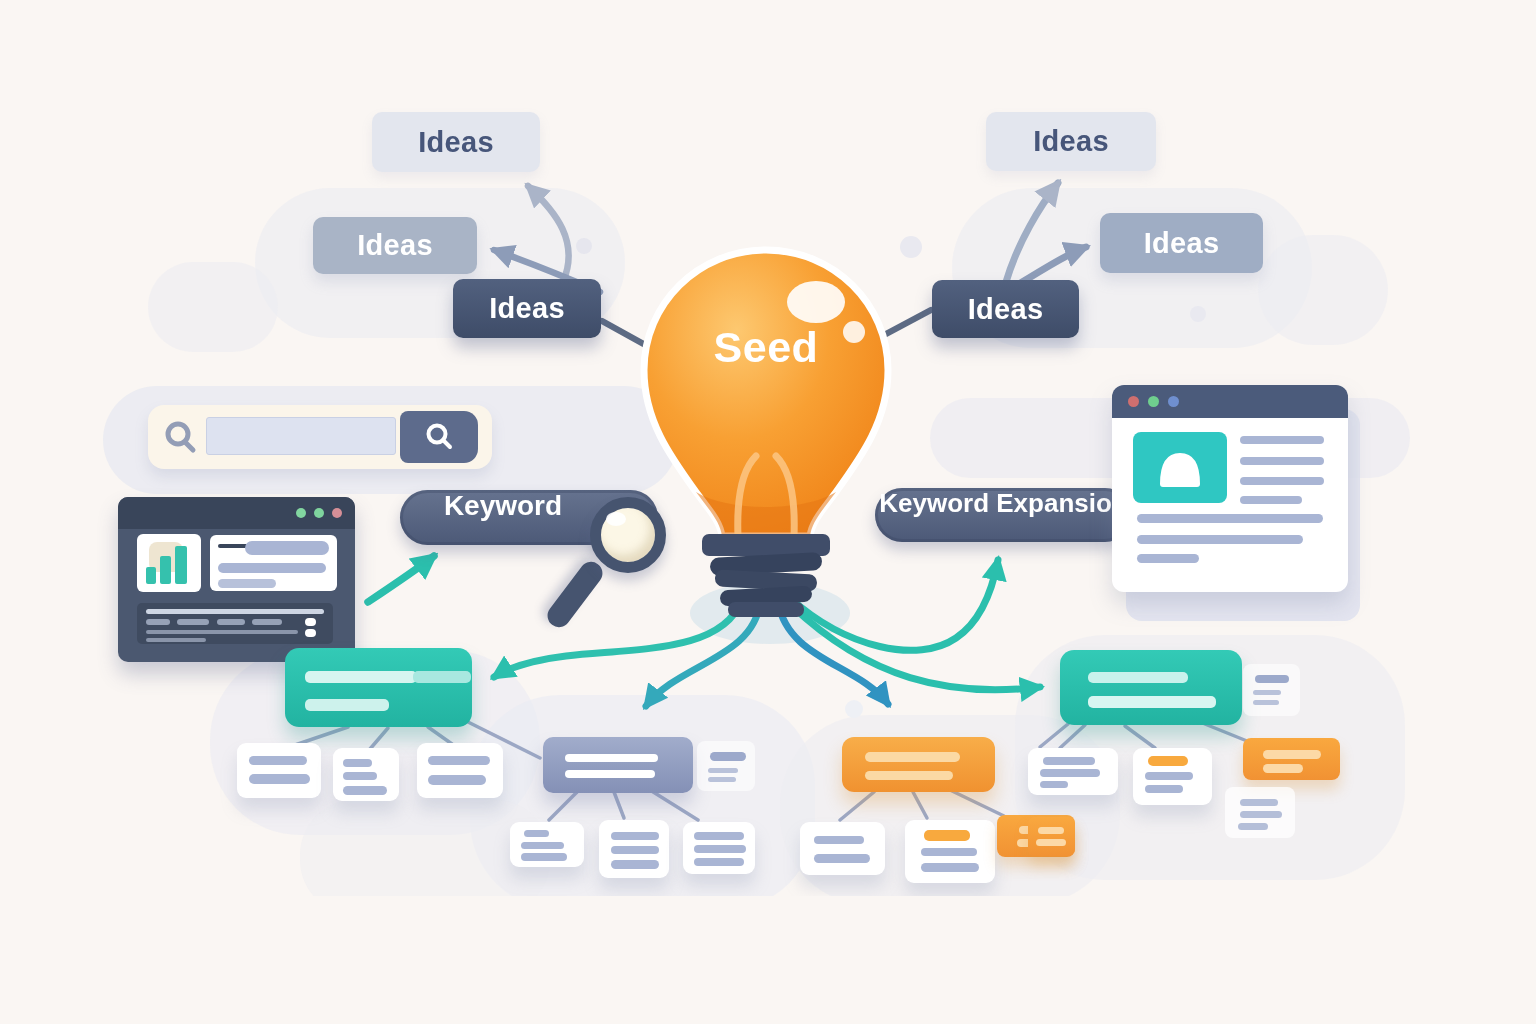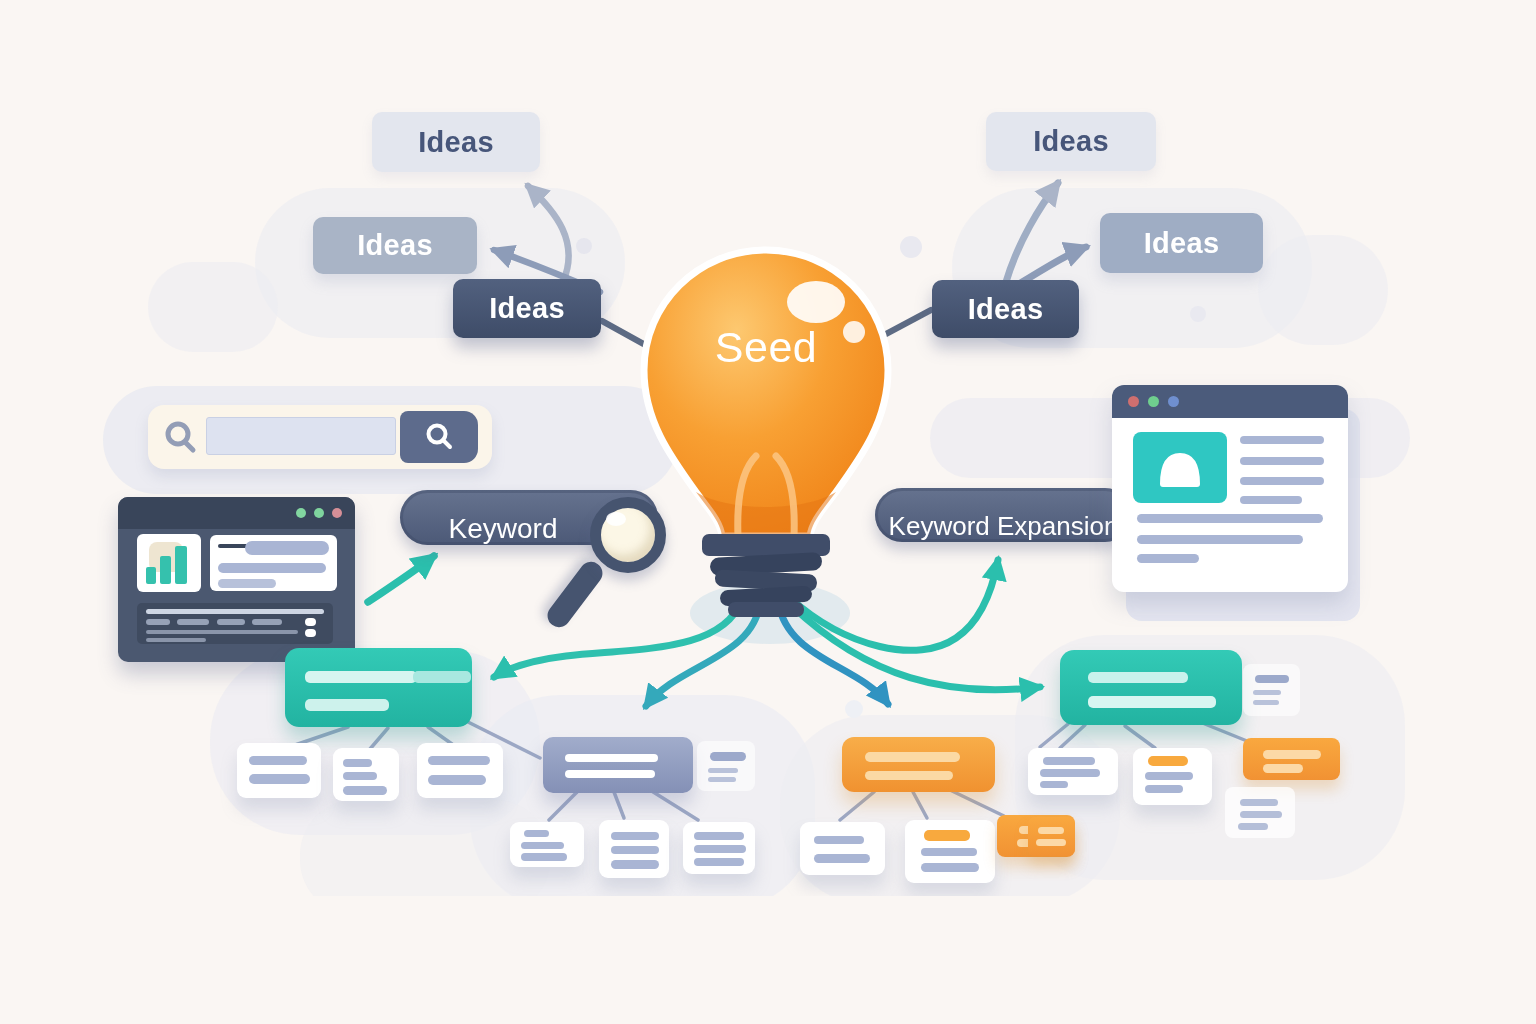--- a/index.html
+++ b/index.html
@@ -13,24 +13,24 @@
   
   .ideas{position:absolute;z-index:2;display:flex;align-items:center;justify-content:center;
          font-weight:bold;font-size:29px;border-radius:10px;letter-spacing:.3px;}
   .v-light{background:#e3e6ee;color:#47567a;box-shadow:0 6px 12px rgba(140,150,180,.12);}
   .v-mid{background:#a9b4c6;color:#ffffff;box-shadow:0 8px 14px rgba(140,150,180,.22);}
   .v-mid2{background:#9fadc4;color:#ffffff;box-shadow:0 8px 14px rgba(140,150,180,.22);}
   .v-dark{background:linear-gradient(180deg,#52617f,#3e4c68);color:#ffffff;
           box-shadow:0 10px 16px rgba(90,100,140,.35);}
   
   .bulb-text{position:absolute;left:640px;top:322px;width:252px;z-index:3;text-align:center;
-             color:#fff;font-weight:normal;font-size:43px;line-height:50px;letter-spacing:.5px;}
-  
-  .pill{position:absolute;z-index:2;display:flex;align-items:flex-end;justify-content:center;
-        color:#fff;font-weight:normal;border-radius:28px;
+             color:#fff;font-weight:bold;font-size:43px;line-height:50px;letter-spacing:.5px;}
+  
+  .pill{position:absolute;z-index:2;display:flex;align-items:flex-start;justify-content:center;
+        color:#fff;font-weight:bold;border-radius:28px;
         background:linear-gradient(180deg,#66738f,#4c5977);
         box-shadow:0 8px 14px rgba(90,100,140,.30), inset 0 0 0 3px rgba(56,68,96,.35);}
   
   .card{position:absolute;z-index:2;background:#ffffff;border-radius:9px;
         box-shadow:0 12px 16px rgba(140,150,180,.25);}
   .ghost{position:absolute;z-index:2;background:rgba(255,255,255,.6);border-radius:8px;}
   .ln{position:absolute;border-radius:5px;background:#a9b5d4;}
   .parent{position:absolute;z-index:2;border-radius:14px;}
   .p-teal{background:linear-gradient(180deg,#33cab6,#22b3a1);box-shadow:0 12px 18px rgba(40,150,140,.28);}
   .p-gray{background:linear-gradient(180deg,#a1accb,#8490b6);box-shadow:0 12px 18px rgba(120,130,170,.30);}

